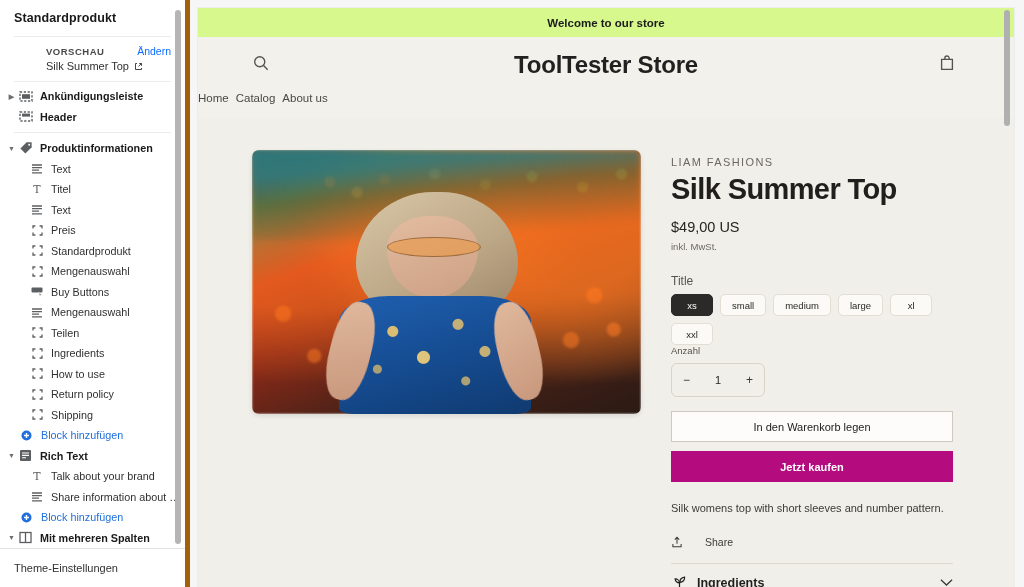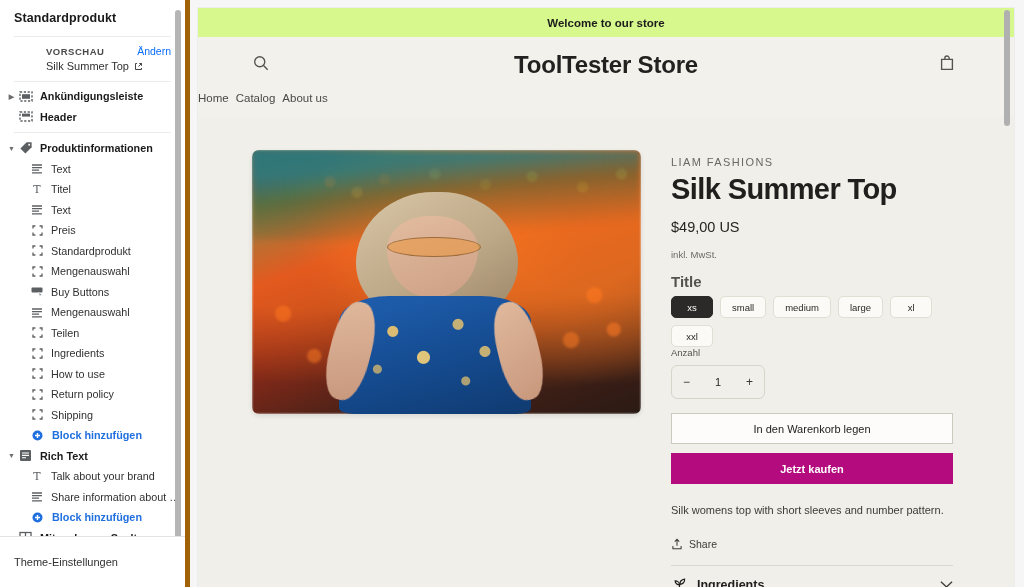--- a/index.html
+++ b/index.html
@@ -36,27 +36,27 @@
     display:flex; align-items:center; height:20.5px;
     font-size:10.8px; color:#303030; cursor:pointer;
     padding-left:6px; position:relative;
   }
   .caret { width:11px; font-size:7px; color:#6d6d6d; flex:0 0 11px; text-align:center; line-height:1;}
   .caret.none { visibility:hidden; }
   .ico { flex:0 0 17px; height:14px; display:flex; align-items:center; justify-content:center; margin-right:6px;}
   .row.top { font-weight:700; color:#1a1a1a; }
   .row.child { padding-left:29px; }
   .row.child .ico { flex:0 0 16px; }
-  .row.add { color:#1f6fde; padding-left:29px;font-weight:bold; }
+  .row.add { color:#1f6fde; padding-left:18px; }
   .row.add .ico { color:#1f6fde; }
   .lbl { white-space:nowrap; overflow:hidden; text-overflow:ellipsis; max-width:132px; }
   .sb-sep { height:1px; background:#ebebeb; margin:5px 14px 5px 14px; }
 
   .sb-bottom {
-    border-top:1px solid #e3e3e3; height:51px;
+    border-top:1px solid #e3e3e3; height:39px;
     display:flex; align-items:center; padding-left:14px;
     font-size:11px; color:#303030; background:#ffffff; cursor:pointer;
   }
   .sb-scrollbar {
     position:absolute; right:4px; top:10px; width:6px; height:534px;
     background:#b5b5b5; border-radius:3px; cursor:pointer;
   }
 
   
   .preview-pane {
@@ -156,22 +156,22 @@
     background:linear-gradient(160deg,#e0b99d,#c8977c);
     border-radius:44%; filter: blur(.6px);
   }
   .arm-l { left:2%; transform:rotate(14deg); }
   .arm-r { right:2%; transform:rotate(-14deg); }
 
   .details { flex:1; padding-top:6px; min-width:0; }
   .vendor { font-size:11px; letter-spacing:1.4px; color:#6a6861; font-weight:400; }
   .p-title { font-size:29px; font-weight:700; color:#201f1d; letter-spacing:-.6px; margin-top:6px; line-height:1.05;}
   .p-price { font-size:14.5px; color:#26251f; margin-top:15px; font-weight:500; }
-  .p-tax { font-size:9.5px; color:#6c6a63; margin-top:14px; }
-  .opt-label { font-size:15px; color:#55534d; margin-top:13px;font-weight:bold; }
+  .p-tax { font-size:9.5px; color:#6c6a63; margin-top:6px; }
+  .opt-label { font-size:12px; color:#55534d; margin-top:22px; }
   .pills { display:flex; flex-wrap:wrap; gap:7px; margin-top:6px; }
   .pill {
     min-width:42px; height:22px; padding:0 11px; border-radius:5px;
     background:#fbfaf7; border:1px solid #e2ded3;
     display:flex; align-items:center; justify-content:center;
     font-size:9.5px; color:#292823; cursor:pointer;
   }
   .pill.sel { background:#2b2a28; color:#fdfcf9; border-color:#2b2a28; }
   .qty-label { font-size:9.5px; color:#55534d; margin-top:0; }
   .qty {
@@ -182,21 +182,21 @@
   .qty span { font-size:12px; color:#3b3a35; cursor:pointer; }
   .qty .val { font-size:11px; color:#26251f; cursor:text;}
   .btn {
     width:282px; height:31px; border-radius:0; display:flex;
     align-items:center; justify-content:center; cursor:pointer;
     font-size:11px; margin-top:14px;
   }
   .btn.cart { background:#fdfcfa; border:1px solid #cdc9be; color:#232220; }
   .btn.buy { background:#b40b7f; color:#ffffff; font-weight:600; border:none; margin-top:9px;}
   .p-desc { font-size:11px; color:#3c3b36; margin-top:19px; line-height:1.4; }
-  .share { display:flex; align-items:center; gap:6px; margin-top:19px; font-size:10.5px; color:#3c3b36; cursor:pointer;}
+  .share { display:flex; align-items:center; gap:22px; margin-top:19px; font-size:10.5px; color:#3c3b36; cursor:pointer;}
   .acc-sep { height:1px; background:#ddd9cf; margin-top:15px; width:282px; }
   .accordion {
     width:282px; height:38px; display:flex; align-items:center; gap:9px;
     font-size:12.5px; font-weight:700; color:#201f1d; cursor:pointer;
   }
   .accordion .chev { margin-left:auto; color:#3c3b36; }
 
   .pv-scrollbar {
     position:absolute; right:14px; top:10px; width:6px; height:116px;
     background:#b0b0b0; border-radius:3px; cursor:pointer;

